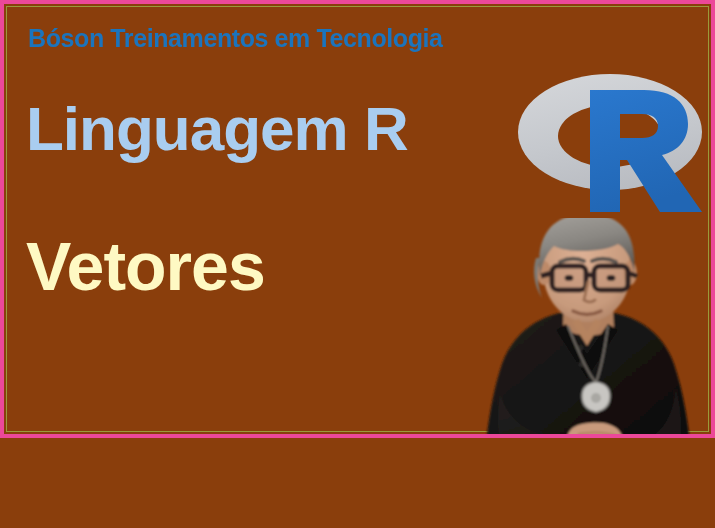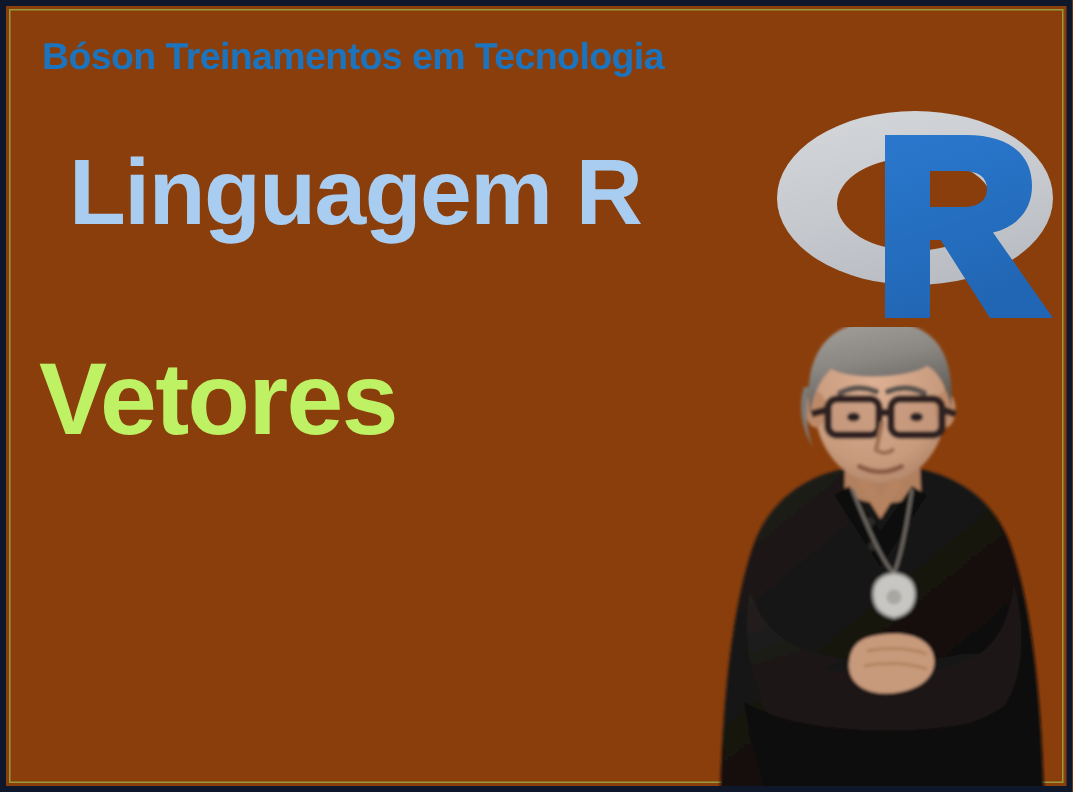--- a/index.html
+++ b/index.html
@@ -4,24 +4,24 @@
 <style>
   html,body{margin:0;padding:0;}
   body{
     width:715px;height:528px;
     background:#8a3e0c;
     font-family:"Liberation Sans", sans-serif;
     overflow:hidden;
   }
   .slide{
     position:relative;
-    width:715px;height:528px;
+    width:715px;height:438px;
     background:#8a3e0c;
     box-sizing:border-box;
-    border:4px solid #0f172a;
+    border:4px solid #ec4899;
     overflow:hidden;
   }
   .slide-inner{
     position:absolute;
     inset:2px;
     border:1px solid #9a9a3a;
     box-sizing:border-box;
     pointer-events:none;
   }
 
@@ -39,31 +39,30 @@
   
   .course-title{
     position:absolute;
     left:22px; top:94px;
     font-size:62px;
     font-weight:bold;
     letter-spacing:-1px;
     color:#a9cdf0;
     white-space:nowrap;
     line-height:1;
-    margin-left:20px;
   }
 
   
   .topic{
     position:absolute;
     left:22px;
     font-size:68px;
     font-weight:bold;
     letter-spacing:-1px;
-    color:#bef264;
+    color:#fef9c3;
     white-space:nowrap;
     line-height:1;
   }
   .topic-1{ top:228px; }
   .topic-2{ top:330px; }
 
   
   .r-logo{
     position:absolute;
     left:508px; top:58px;

